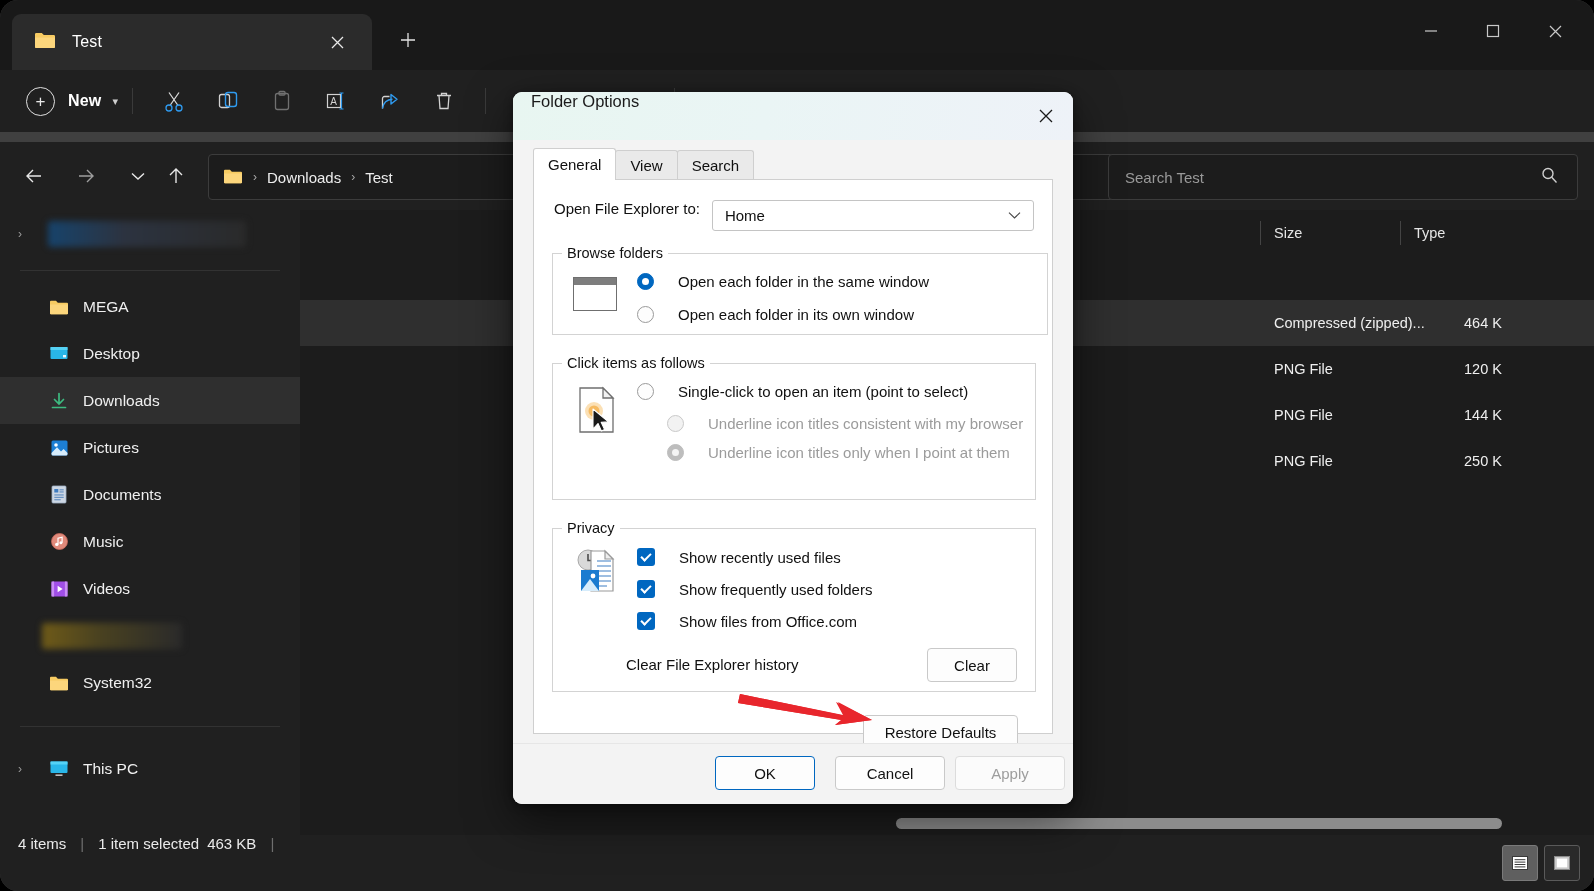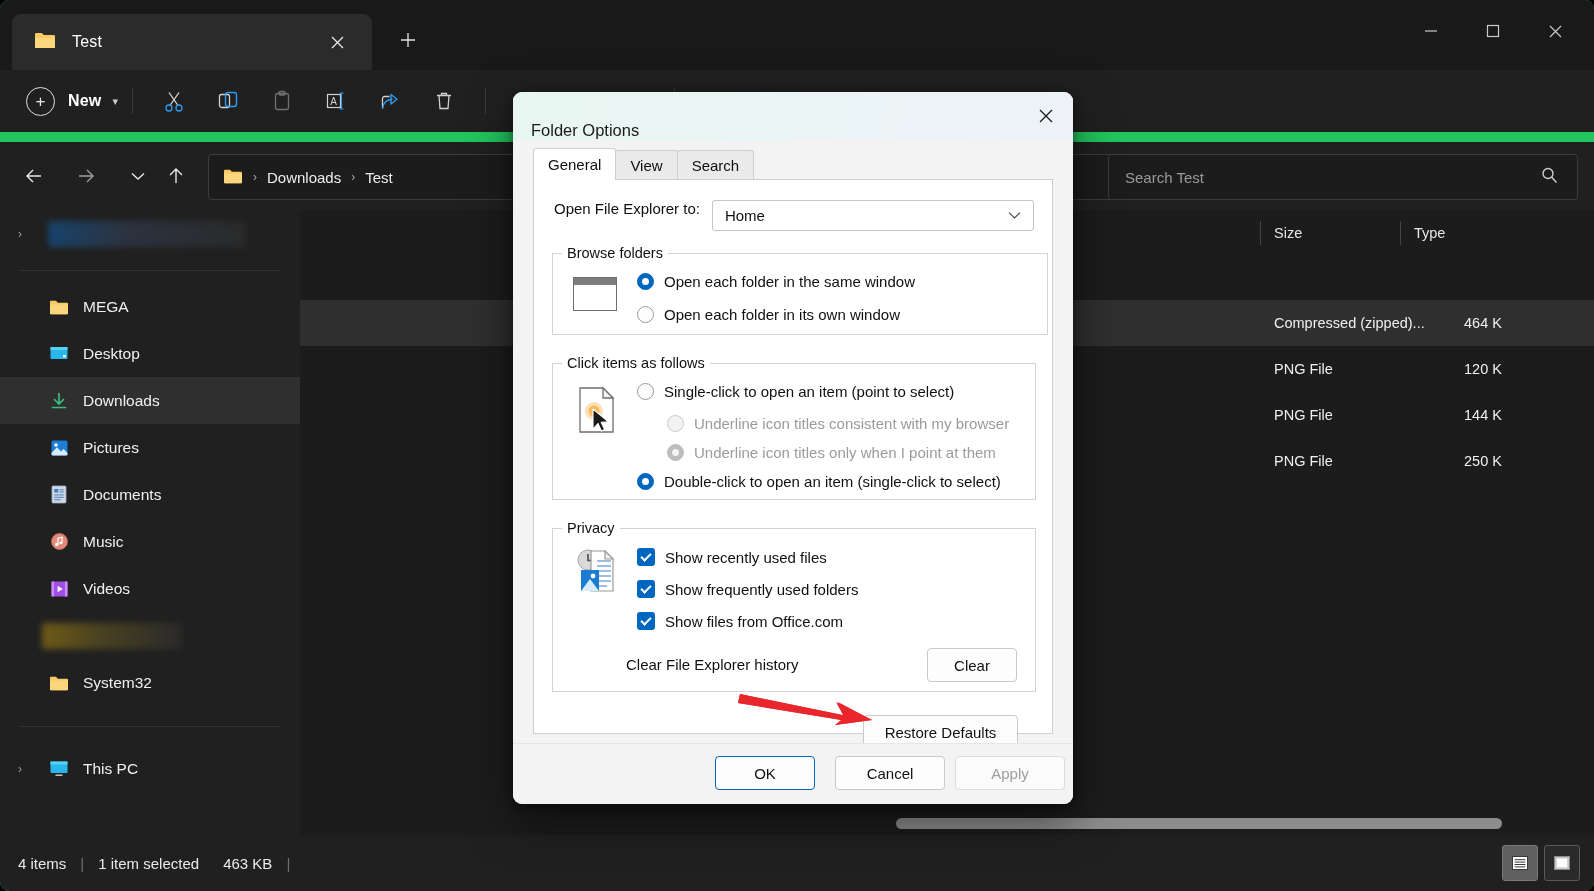--- a/index.html
+++ b/index.html
@@ -4,21 +4,21 @@
 <style>
   html,body{margin:0;padding:0;}
   body{
     width:1594px;height:891px;overflow:hidden;
     background:#000;
     font-family:"Liberation Sans", sans-serif;
     -webkit-font-smoothing:antialiased;
   }
   .app{
     position:absolute;left:0;top:0;width:1594px;height:891px;
-    background:#22c55e;border-radius:9px;overflow:hidden;
+    background:#404040;border-radius:18px;overflow:hidden;
   }
   
   .titlebar{
     position:absolute;left:0;top:0;width:1594px;height:70px;
     background:#191919;
   }
   .tab{
     position:absolute;left:12px;top:14px;width:360px;height:56px;
     background:#2b2b2b;border-radius:9px 9px 0 0;
     display:flex;align-items:center;
@@ -100,38 +100,38 @@
   .col{position:relative;height:46px;display:flex;align-items:center;padding-left:14px;box-sizing:border-box;}
   .col .sep{position:absolute;left:0;top:11px;width:1px;height:24px;background:#444;}
   .sortchev{position:absolute;top:7px;color:#b9b9b9;font-size:11px;}
   .frow{position:absolute;left:0;right:0;height:46px;display:flex;align-items:center;color:#efefef;font-size:14.5px;}
   .frow.sel{background:#2f2f2f;}
   .cell{padding-left:14px;box-sizing:border-box;}
   .hscroll{position:absolute;left:596px;right:92px;bottom:6px;height:11px;background:#8c8c8c;border-radius:6px;}
   
   .statusbar{
     position:absolute;left:0;bottom:0;width:1594px;height:56px;background:#202020;
-    display:flex;align-items:center;color:#eaeaea;font-size:15px;
+    display:flex;align-items:flex-start;color:#eaeaea;font-size:15px;
   }
   .statusbar .pipe{color:#6f6f6f;margin:0 14px;}
   .viewbtns{position:absolute;right:14px;top:50%;transform:translateY(-50%);display:flex;gap:6px;}
   .vbtn{width:34px;height:34px;border:1px solid #5a5a5a;border-radius:3px;display:flex;align-items:center;justify-content:center;background:#2a2a2a;}
   .vbtn.active{background:#5f5f5f;border-color:#7a7a7a;}
   
   .dialog{
     position:absolute;left:513px;top:92px;width:560px;height:712px;
     background:#f3f3f3;border-radius:9px;
     box-shadow:0 16px 46px rgba(0,0,0,.55),0 2px 8px rgba(0,0,0,.4);
     overflow:hidden;
     font-family:"Liberation Sans", sans-serif;
   }
   .dlg-title{
     position:absolute;left:0;top:0;width:560px;height:48px;
     background:linear-gradient(100deg,#e8f6f1 0%,#eaf5f5 45%,#eef2f8 100%);
-    display:flex;align-items:flex-end;
+    display:flex;align-items:flex-start;
   }
   .dlg-title .t{margin-left:18px;color:#1a1a1a;font-size:16.5px;}
   .dlg-x{position:absolute;right:0;top:0;width:54px;height:48px;display:flex;align-items:center;justify-content:center;color:#1a1a1a;font-size:19px;}
   .dlg-body{position:absolute;left:0;top:48px;width:560px;bottom:60px;background:#f3f3f3;}
   .tabs{position:absolute;left:20px;top:10px;display:flex;align-items:flex-end;height:30px;}
   .dtab{
     height:29px;padding:0 14px;display:flex;align-items:center;font-size:15px;color:#101010;
     border:1px solid #cfcfcf;border-bottom:none;background:#eaeaea;margin-right:-1px;
     border-radius:3px 3px 0 0;
   }
@@ -156,21 +156,21 @@
   .opt{display:flex;align-items:center;font-size:15px;color:#101010;}
   .radio{
     width:17px;height:17px;border-radius:50%;border:1px solid #9a9a9a;background:#fdfdfd;
     box-sizing:border-box;flex:none;position:relative;
   }
   .radio.on{border:1px solid #0067c0;background:#0067c0;}
   .radio.on:after{content:"";position:absolute;left:4px;top:4px;width:7px;height:7px;border-radius:50%;background:#fff;}
   .radio.dim{border-color:#c9c9c9;background:#f2f2f2;}
   .radio.dim.on2{border:1px solid #bdbdbd;background:#bdbdbd;}
   .radio.dim.on2:after{content:"";position:absolute;left:4px;top:4px;width:7px;height:7px;border-radius:50%;background:#f4f4f4;}
-  .opt .txt{margin-left:10px;}
+  .opt .txt{margin-left:24px;}
   .opt.disabled .txt{color:#9b9b9b;}
   .chk{
     width:18px;height:18px;border-radius:3px;background:#0067c0;flex:none;position:relative;
   }
   .chk:after{
     content:"";position:absolute;left:4px;top:5px;width:8px;height:4px;
     border-left:2px solid #fff;border-bottom:2px solid #fff;transform:rotate(-45deg);
   }
   .btn{
     height:34px;border:1px solid #c9c9c9;border-radius:4px;background:#fdfdfd;
@@ -508,21 +508,21 @@
       <div class="cell" style="width:140px">250 K</div>
     </div>
 
     <div class="hscroll"></div>
   </div>
 
   <div class="statusbar">
     <span style="margin-left:18px">4 items</span>
     <span class="pipe">|</span>
     <span>1 item selected</span>
-    <span style="margin-left:24px">463 KB</span>
+    <span style="margin-left:8px">463 KB</span>
     <span class="pipe">|</span>
     <div class="viewbtns">
       <div class="vbtn active">
         <svg width="20" height="20" viewBox="0 0 20 20">
             <rect x="2.5" y="3.5" width="15" height="13" fill="#fff" stroke="#3a3a3a" stroke-width="1"></rect>
             <path d="M4.6 6.7h10.8M4.6 9.1h10.8M4.6 11.5h10.8M4.6 13.9h10.8" stroke="#3a3a3a" stroke-width="1"></path>
           </svg>
       </div>
       <div class="vbtn">
         <svg width="20" height="20" viewBox="0 0 20 20">
@@ -602,24 +602,20 @@
             <span class="radio"></span>
             <span class="txt">Single-click to open an item (point to select)</span>
           </div>
           <div class="opt disabled" style="position:absolute;left:114px;top:44px">
             <span class="radio dim"></span>
             <span class="txt">Underline icon titles consistent with my browser</span>
           </div>
           <div class="opt disabled" style="position:absolute;left:114px;top:73px">
             <span class="radio dim on2"></span>
             <span class="txt">Underline icon titles only when I point at them</span>
-          </div>
-          <div class="opt" style="position:absolute;left:84px;top:102px">
-            <span class="radio on"></span>
-            <span class="txt">Double-click to open an item (single-click to select)</span>
           </div>
         </fieldset>
 
         <fieldset class="grp" style="left:18px;right:16px;top:340px;height:172px">
           <legend>Privacy</legend>
           <div style="position:absolute;left:20px;top:12px">
             <svg width="48" height="46" viewBox="0 0 48 46">
               <circle cx="15" cy="12" r="10" fill="#d9d9d9" stroke="#a8a8a8" stroke-width="1"></circle>
               <path d="M15 6v6.5h5" stroke="#4a4a4a" stroke-width="1.6" fill="none"></path>
               <path d="M18 3h14l8 8v32H18z" fill="#fff" stroke="#9a9a9a" stroke-width="1.2"></path>

